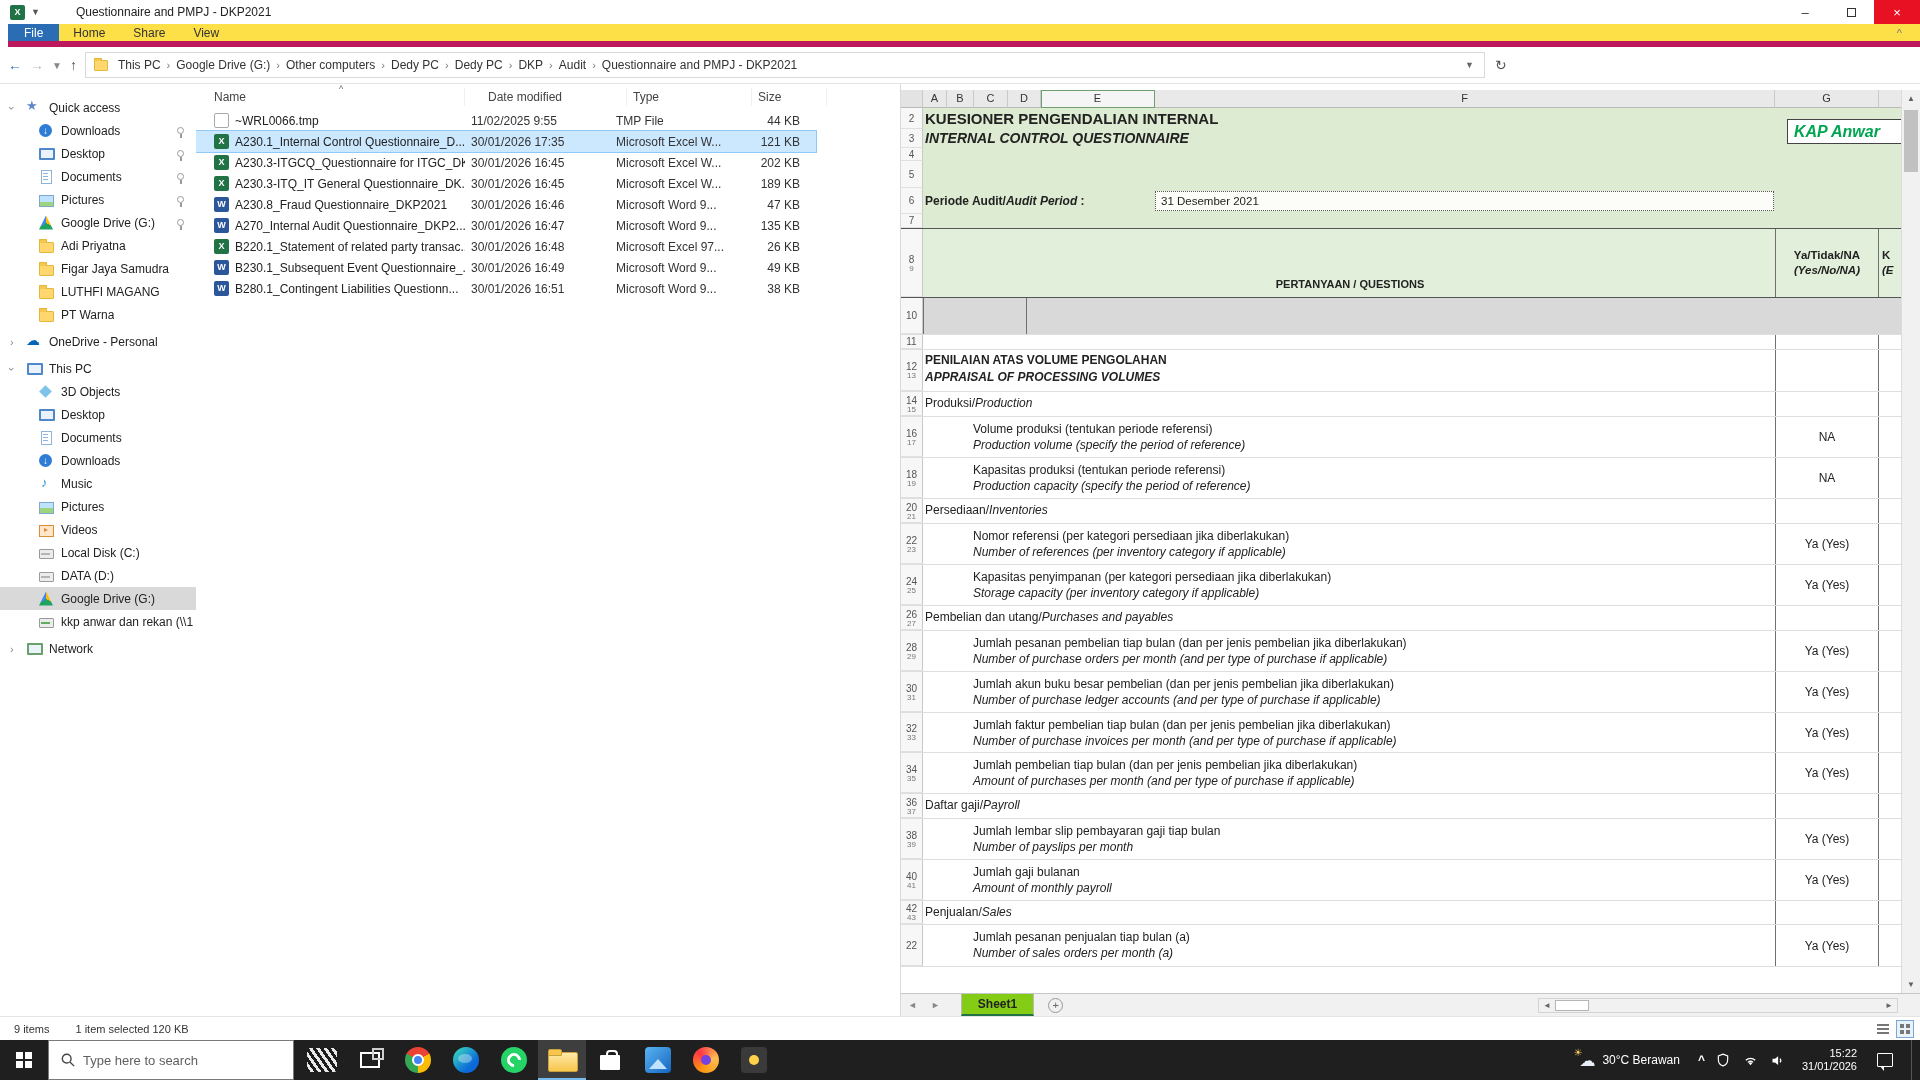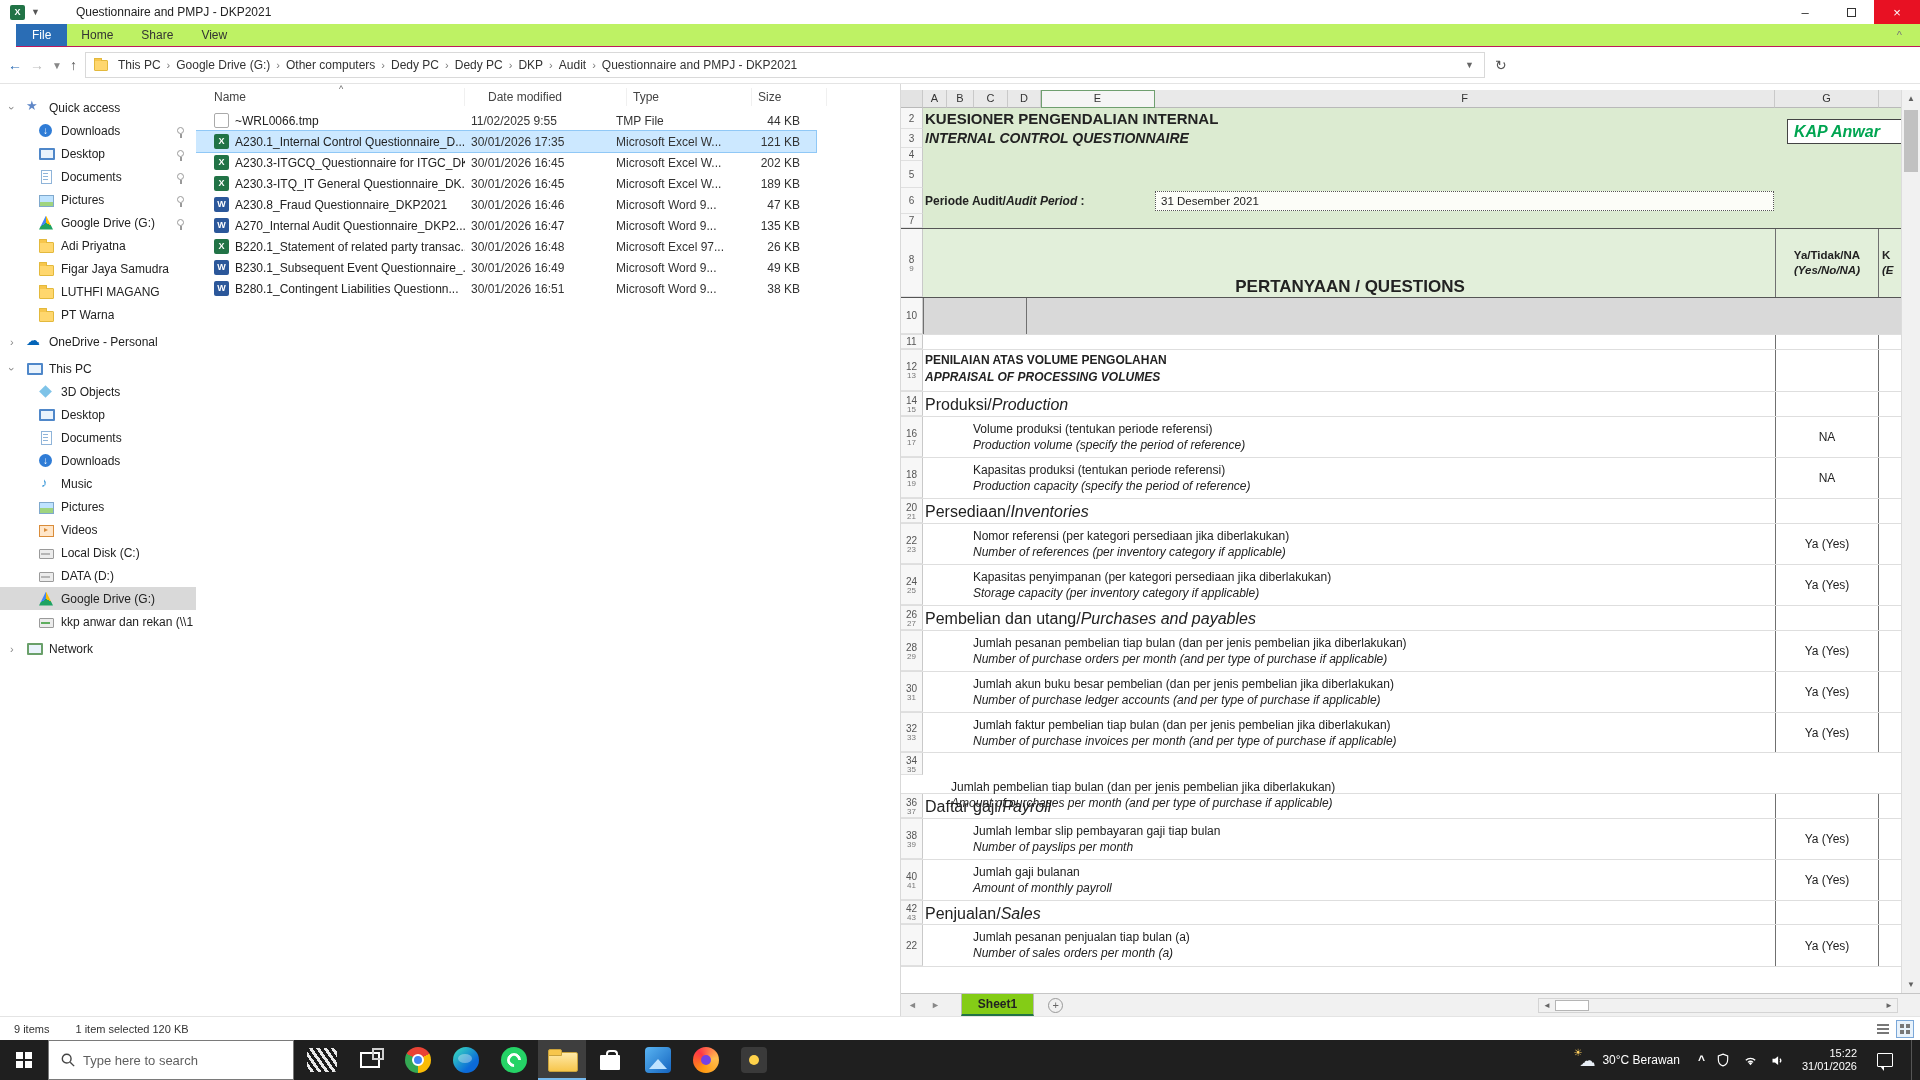--- a/index.html
+++ b/index.html
@@ -12,21 +12,21 @@
   .qat { display:flex; align-items:center; gap:6px; padding-left:10px; }
   .doc-ico { width:15px; height:15px; background:var(--excel-green); border-radius:2px; color:#fff; font-size:9px; font-weight:bold; text-align:center; line-height:15px; display:inline-block; }
   .qat-chev { color:#555; font-size:9px; }
   .title-text { margin-left:36px; font-size:12px; color:#222; }
   .win-btns { margin-left:auto; display:flex; height:24px; }
   .wbtn { width:46px; height:24px; display:flex; align-items:center; justify-content:center; color:#333; font-size:13px; }
   .wbtn.close { background:#e81123; color:#fff; }
   .restore-glyph { width:9px; height:9px; border:1px solid #333; display:inline-block; }
 
   
-  .menubar { position:absolute; top:24px; left:16px; right:0; height:23px; background:#bef264; display:flex; align-items:stretch; border-bottom:1px solid #be185d; }
+  .menubar { position:absolute; top:24px; left:8px; right:0; height:23px; background:#fde047; display:flex; align-items:stretch; border-bottom:6px solid #be185d; }
   .menu-item { padding:0 14px; display:flex; align-items:center; font-size:12px; color:#333; }
   .menu-item.file { background:var(--file-tab-blue); color:#fff; padding:0 16px; }
   .ribbon-collapse { margin-left:auto; margin-right:18px; color:#777; font-size:11px; display:flex; align-items:center; }
 
   
   .addressbar { position:absolute; top:47px; left:0; right:0; height:37px; background:#fff; border-bottom:1px solid #e4e4e4; display:flex; align-items:center; }
   .nav-btns { display:flex; align-items:center; gap:8px; padding:0 8px; color:#555; }
   .nav-btn { font-size:14px; }
   .nav-btn.back { color:#2b6cb5; }
   .nav-btn.fwd { color:#bbb; }
@@ -115,27 +115,27 @@
   .srow.tbl .sans { border-left:1px solid #707070; border-right:1px solid #707070; }
   .t-qheader .scell,.t-qheader .sans,.t-qheader .ssliver { background:var(--header-green); }
   .srow.t-qheader { border-top:1.5px solid #555; border-bottom:1.5px solid #555; }
   .t-section .scell,.t-section .sans,.t-section .ssliver { background:var(--section-gray); }
   .st-title { font-weight:bold; font-size:15px; line-height:21px; white-space:nowrap; }
   .st-title2 { font-weight:bold; font-style:italic; font-size:14px; line-height:19px; white-space:nowrap; }
   .t-field .scell { display:flex; align-items:center; }
   .st-fieldlabel { font-weight:bold; font-size:12px; }
   .fl-en { font-style:italic; }
   .fval { position:absolute; left:232px; right:1px; top:3px; bottom:3px; border:1px dotted #555; background:#fcfdf8; display:flex; align-items:center; padding-left:5px; font-size:11.5px; }
-  .t-qheader .scell { display:flex; align-items:flex-end; justify-content:center; padding-bottom:0; font-weight:bold; font-size:17px; }
+  .t-qheader .scell { display:flex; align-items:flex-end; justify-content:center; padding-bottom:7px; font-weight:bold; font-size:11px; }
   .sans.qh,.ssliver.qh { display:flex; flex-direction:column; align-items:center; justify-content:center; font-weight:bold; font-size:11.5px; line-height:15px; }
   .ssliver.qh { align-items:flex-start; padding-left:3px; }
   .ans-h2 { font-style:italic; }
   .sec-id { font-weight:bold; font-size:12px; line-height:17px; padding-top:2px; white-space:nowrap; }
   .sec-en { font-weight:bold; font-style:italic; font-size:12px; line-height:16px; white-space:nowrap; }
-  .grp { padding-top:4px; font-size:16px; white-space:nowrap; }
+  .grp { padding-top:4px; font-size:12px; white-space:nowrap; }
   .grp-en { font-style:italic; }
   .q-id { margin-left:48px; font-size:12px; line-height:16px; padding-top:4px; white-space:nowrap; }
   .q-en { margin-left:48px; font-size:12px; font-style:italic; line-height:16px; white-space:nowrap; }
   .ans-val { font-size:12px; }
   .sheet-logo { position:absolute; left:886px; top:29px; width:130px; height:25px; background:#fff; border:1px solid #444; color:var(--logo-green); font-weight:bold; font-style:italic; font-size:16px; display:flex; align-items:center; padding-left:6px; overflow:hidden; white-space:nowrap; }
   .vscroll { width:19px; height:903px; background:#f1f1f1; border-left:1px solid #dcdcdc; display:flex; flex-direction:column; align-items:center; position:relative; }
   .vs-arrow { height:17px; display:flex; align-items:center; justify-content:center; color:#606060; font-size:8px; width:100%; }
   .vs-thumb { position:absolute; top:20px; left:2px; right:2px; height:62px; background:#c1c1c1; }
   .vs-arrow.down { position:absolute; bottom:0; }
   .tab-strip { position:absolute; left:0; right:0; bottom:0; height:23px; background:#f1f1f1; border-top:1px solid #c6c6c6; display:flex; align-items:center; }
@@ -676,21 +676,21 @@
                 </div>
                 <div class="scell">
                   <div class="q-id">Jumlah faktur pembelian tiap bulan (dan per jenis pembelian jika diberlakukan)</div>
                   <div class="q-en">Number of purchase invoices per month (and per type of purchase if applicable)</div>
                 </div>
                 <div class="sans">
                   <span class="ans-val">Ya (Yes)</span>
                 </div>
                 <div class="ssliver"></div>
               </div>
-              <div class="srow t-q tbl" style="height: 41px; flex-direction: column;">
+              <div class="srow t-q tbl" style="height: 41px;">
                 <div class="rnum">
                   <span class="rn1">34</span>
                   <span class="rn2">35</span>
                 </div>
                 <div class="scell">
                   <div class="q-id">Jumlah pembelian tiap bulan (dan per jenis pembelian jika diberlakukan)</div>
                   <div class="q-en">Amount of purchases per month (and per type of purchase if applicable)</div>
                 </div>
                 <div class="sans">
                   <span class="ans-val">Ya (Yes)</span>

